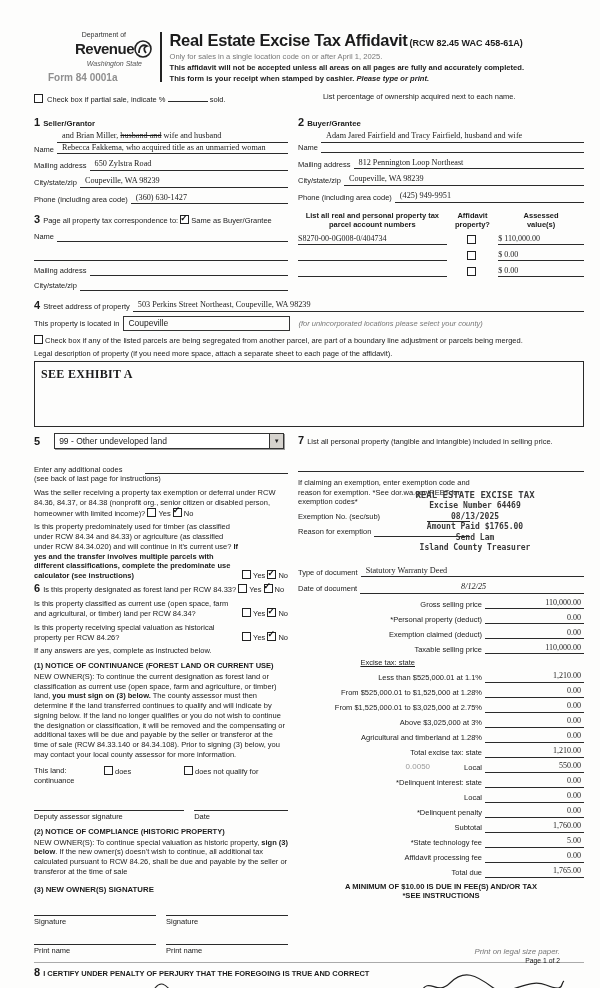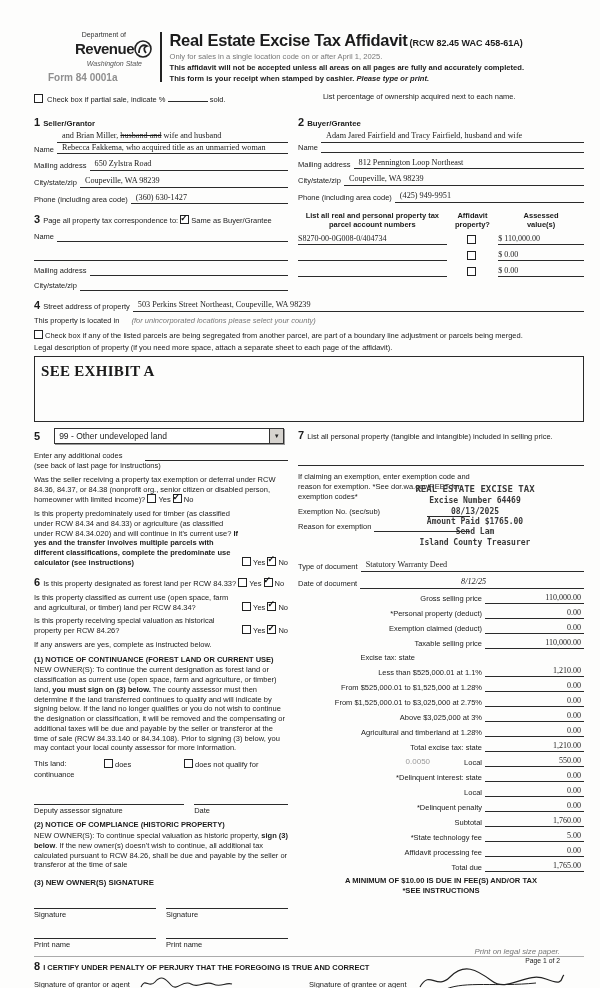--- a/index.html
+++ b/index.html
@@ -52,21 +52,21 @@
   .parcel-head{display:flex;font-weight:bold;text-align:center;line-height:1.15;}
   .ph1{width:52%;}.ph2{width:18%;}.ph3{width:30%;}
   .parcel-row{display:flex;align-items:flex-end;margin-top:4.5px;}
   .p-num{width:52%;border-bottom:0.8px solid #2a2a2a;font-family:"Liberation Serif",serif;font-size:8px;min-height:9px;}
   .p-cb{width:18%;text-align:center;}
   .p-val{width:30%;border-bottom:0.8px solid #2a2a2a;font-family:"Liberation Serif",serif;font-size:8px;min-height:9px;}
 
   .county-box{display:inline-block;border:1.2px solid #333;min-width:158px;font-size:8.5px;
     padding:1px 3px 1px 4px;vertical-align:middle;}
   .legal-box{border:1.2px solid #2a2a2a;height:54px;padding:5px 6px;margin-top:3px;}
-  .exhibit{font-family:"Liberation Serif",serif;font-weight:bold;font-size:15px;letter-spacing:0.3px;}
+  .exhibit{font-family:"Liberation Serif",serif;font-weight:bold;font-size:12px;letter-spacing:0.3px;}
 
   .dd{display:inline-flex;border:1.4px solid #333;width:228px;height:14px;align-items:center;
     vertical-align:middle;background:#fff;box-shadow:1px 1px 0 #999;}
   .dd-val{flex:1;padding-left:4px;font-size:8.5px;}
   .dd-btn{width:13px;height:100%;background:#d6d3ce;border-left:1px solid #333;text-align:center;
     font-size:6px;line-height:14px;color:#222;}
 
   .q{margin-top:4px;}
   .qflex{display:flex;align-items:flex-end;margin-top:4px;}
   .qtext{flex:1;padding-right:4px;}
@@ -240,56 +240,57 @@
   </div>
 
   <div style="margin-top:7px;">
     <div class="field" style="margin-top:0;">
         <span class="secnum">4</span>
       <span class="flabel">Street address of property</span>
       <span class="fval">503 Perkins Street Northeast, Coupeville, WA 98239</span>
       </div>
     <div style="margin-top:4px;display:flex;align-items:center;">
       <span style="margin-right:4px;">This property is located in</span>
+      <span class="county-box">Coupeville</span>
       <span class="italic gray" style="margin-left:8px;">(for unincorporated locations please select your county)</span>
     </div>
     <div style="margin-top:4px;"><span class="cb"></span><span>Check box if any of the listed parcels are being segregated from another parcel, are part of a boundary line adjustment or parcels being merged.</span></div>
     <div style="margin-top:3px;">Legal description of property (if you need more space, attach a separate sheet to each page of the affidavit).</div>
     <div class="legal-box">
       <span class="exhibit">SEE EXHIBIT A</span>
     </div>
   </div>
 
   <div class="cols" style="margin-top:6px;">
 
     <div class="col-l">
       <div>
         <div style="display:flex;align-items:center;">
           <span class="secnum" style="margin-right:14px;">5</span>
           <span class="dd">
             <span class="dd-val">99 - Other undeveloped land</span>
             <span class="dd-btn">▼</span>
           </span>
         </div>
-        <div class="field" style="margin-top:7px;gap:20px;">
+        <div class="field" style="margin-top:15px;gap:20px;">
             <span class="flabel">Enter any additional codes</span>
             <span class="blankline"></span>
           </div>
         <div>(see back of last page for instructions)</div>
         <div class="q">
           <span>Was the seller receiving a property tax exemption or deferral under RCW 84.36, 84.37, or 84.38 (nonprofit org., senior citizen or disabled person, homeowner with limited income)?</span>
           <span class="yesno"><span class="cb"></span><span>Yes</span> <span class="cb checked"></span><span>No</span></span>
         </div>
         <div class="qflex">
           <span class="qtext"><span>Is this property predominately used for timber (as classified under RCW 84.34 and 84.33) or agriculture (as classified under RCW 84.34.020) and will continue in it's current use? </span><span class="bold">If yes and the transfer involves multiple parcels with different classifications, complete the predominate use calculator (see instructions)</span></span>
           <span class="yesno"><span class="cb"></span><span>Yes</span> <span class="cb checked"></span><span>No</span></span>
         </div>
       </div>
 
-      <div style="margin-top:7px;">
+      <div style="">
         <div><span class="secnum">6</span><span>Is this property designated as forest land per RCW 84.33?</span>
           <span class="yesno"><span class="cb"></span><span>Yes</span> <span class="cb checked"></span><span>No</span></span></div>
         <div class="qflex">
           <span class="qtext">Is this property classified as current use (open space, farm and agricultural, or timber) land per RCW 84.34?</span>
           <span class="yesno"><span class="cb"></span><span>Yes</span> <span class="cb checked"></span><span>No</span></span>
         </div>
         <div class="qflex">
           <span class="qtext">Is this property receiving special valuation as historical property per RCW 84.26?</span>
           <span class="yesno"><span class="cb"></span><span>Yes</span> <span class="cb checked"></span><span>No</span></span>
         </div>
@@ -386,21 +387,21 @@
           </div>
         <div class="trow">
             <span class="tlabel">Exemption claimed (deduct)</span>
             <span class="tline">0.00</span>
           </div>
         <div class="trow">
             <span class="tlabel">Taxable selling price</span>
             <span class="tline">110,000.00</span>
           </div>
         <div class="trow nol">
-            <span class="tlabel" style="padding-right:70px;">Excise tax: state</span>
+            <span class="tlabel" style="padding-right:70px;text-decoration:underline;">Excise tax: state</span>
             <span class="tline"></span>
           </div>
         <div class="trow">
             <span class="tlabel">Less than $525,000.01 at 1.1%</span>
             <span class="tline">1,210.00</span>
           </div>
         <div class="trow">
             <span class="tlabel">From $525,000.01 to $1,525,000 at 1.28%</span>
             <span class="tline">0.00</span>
           </div>

